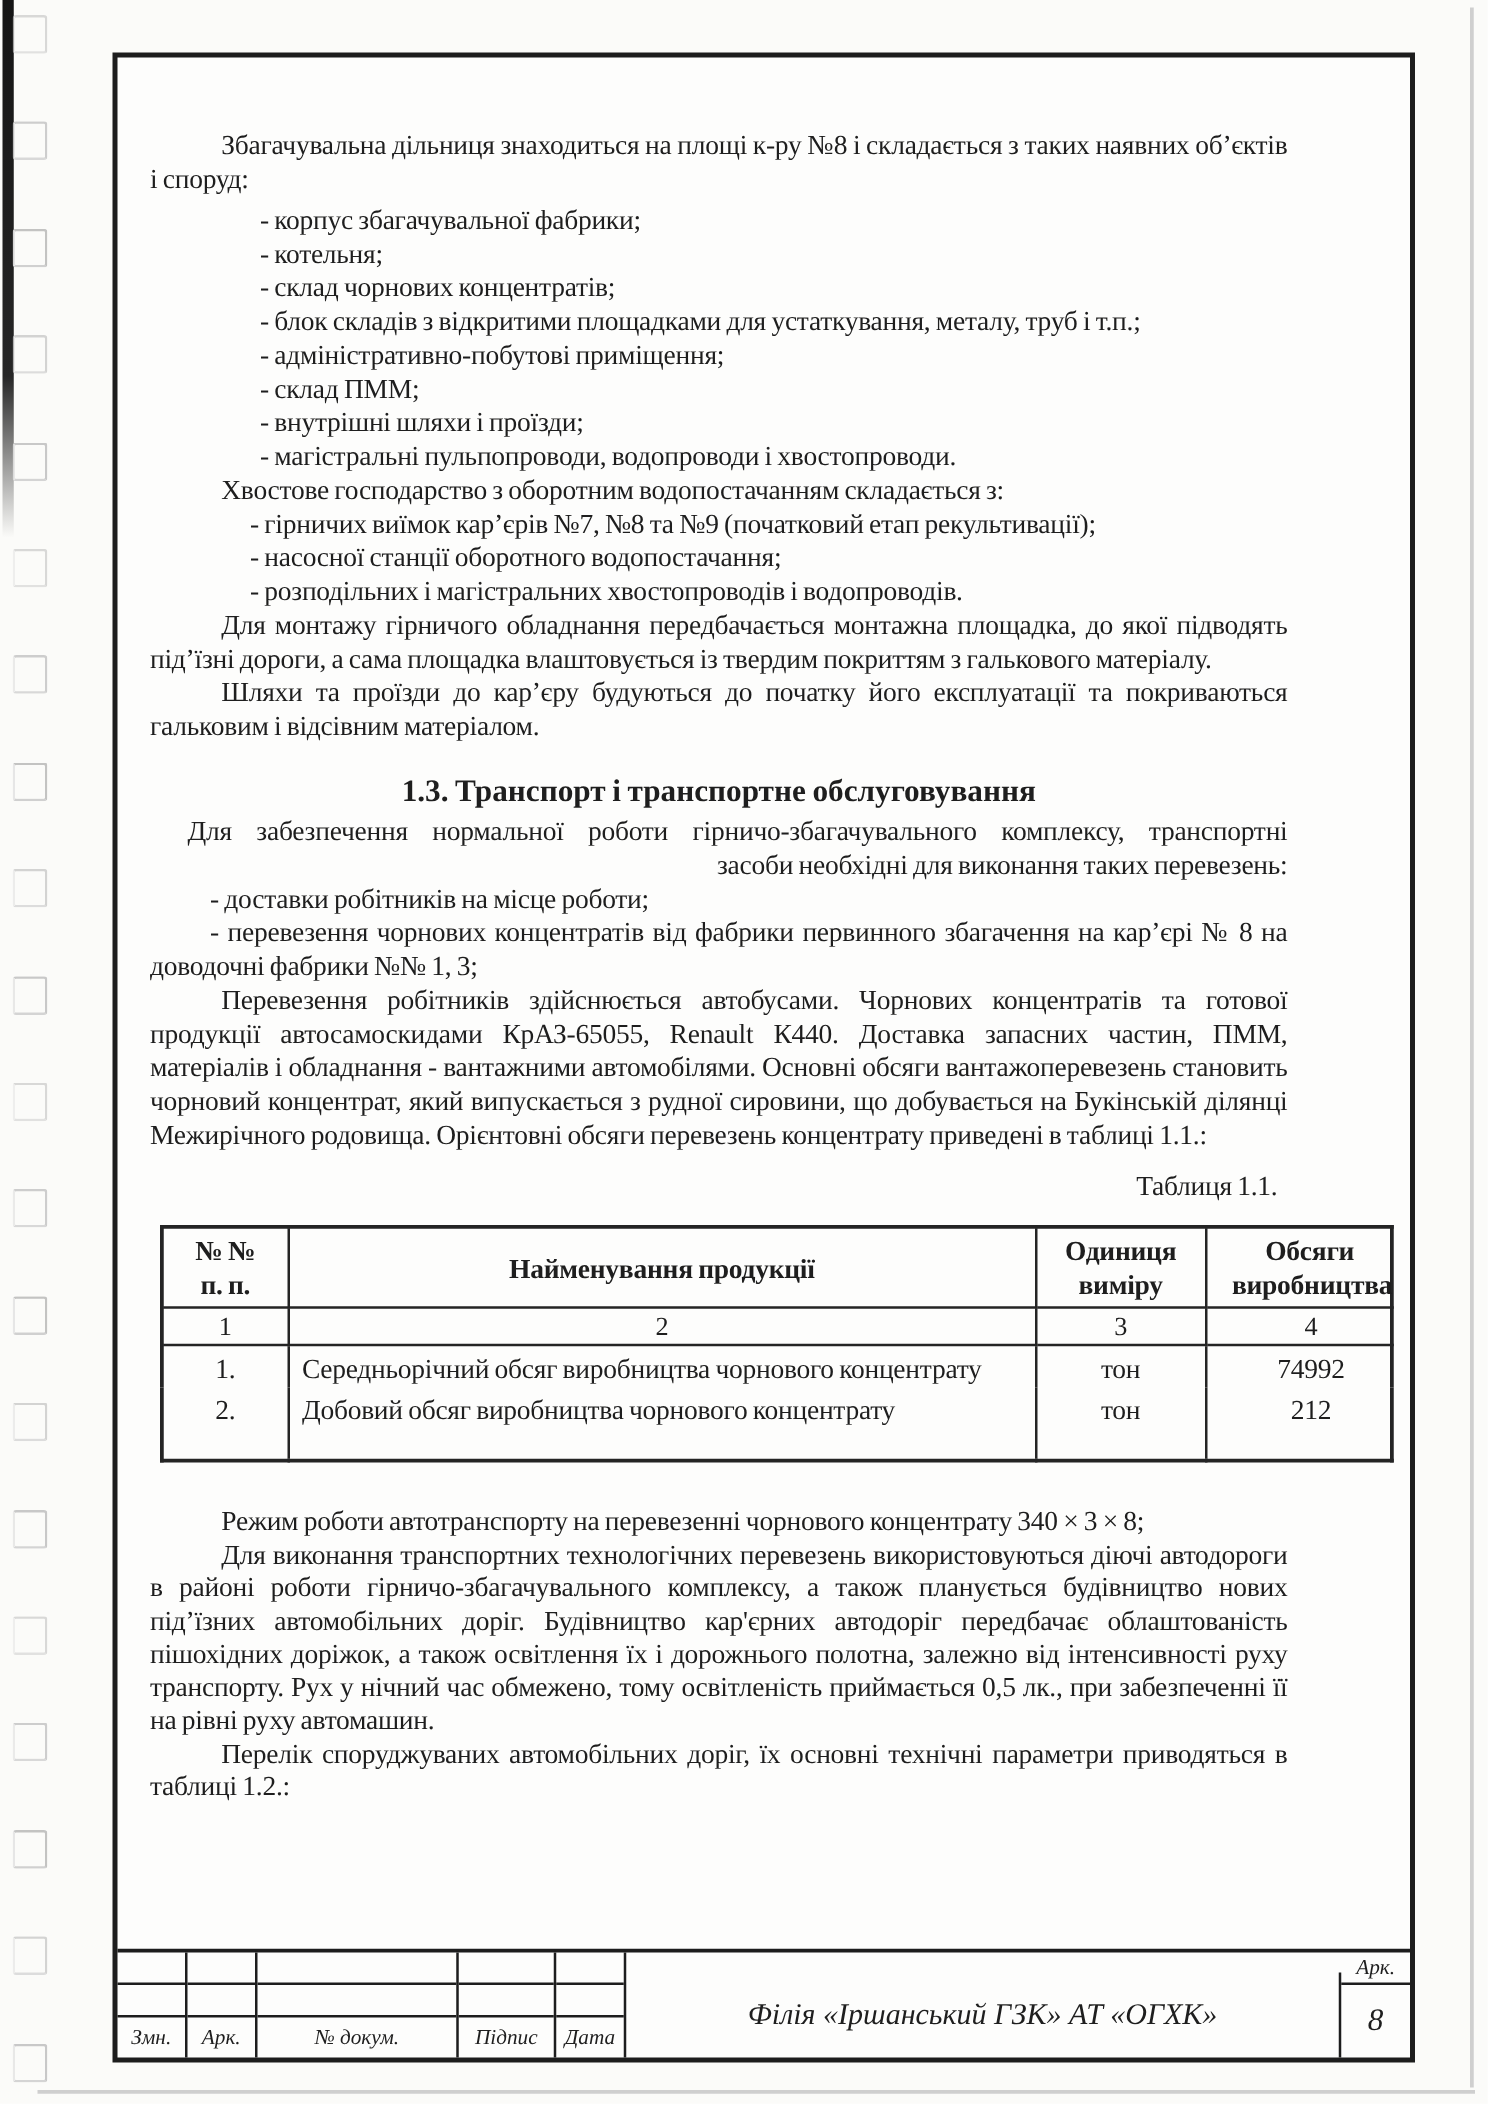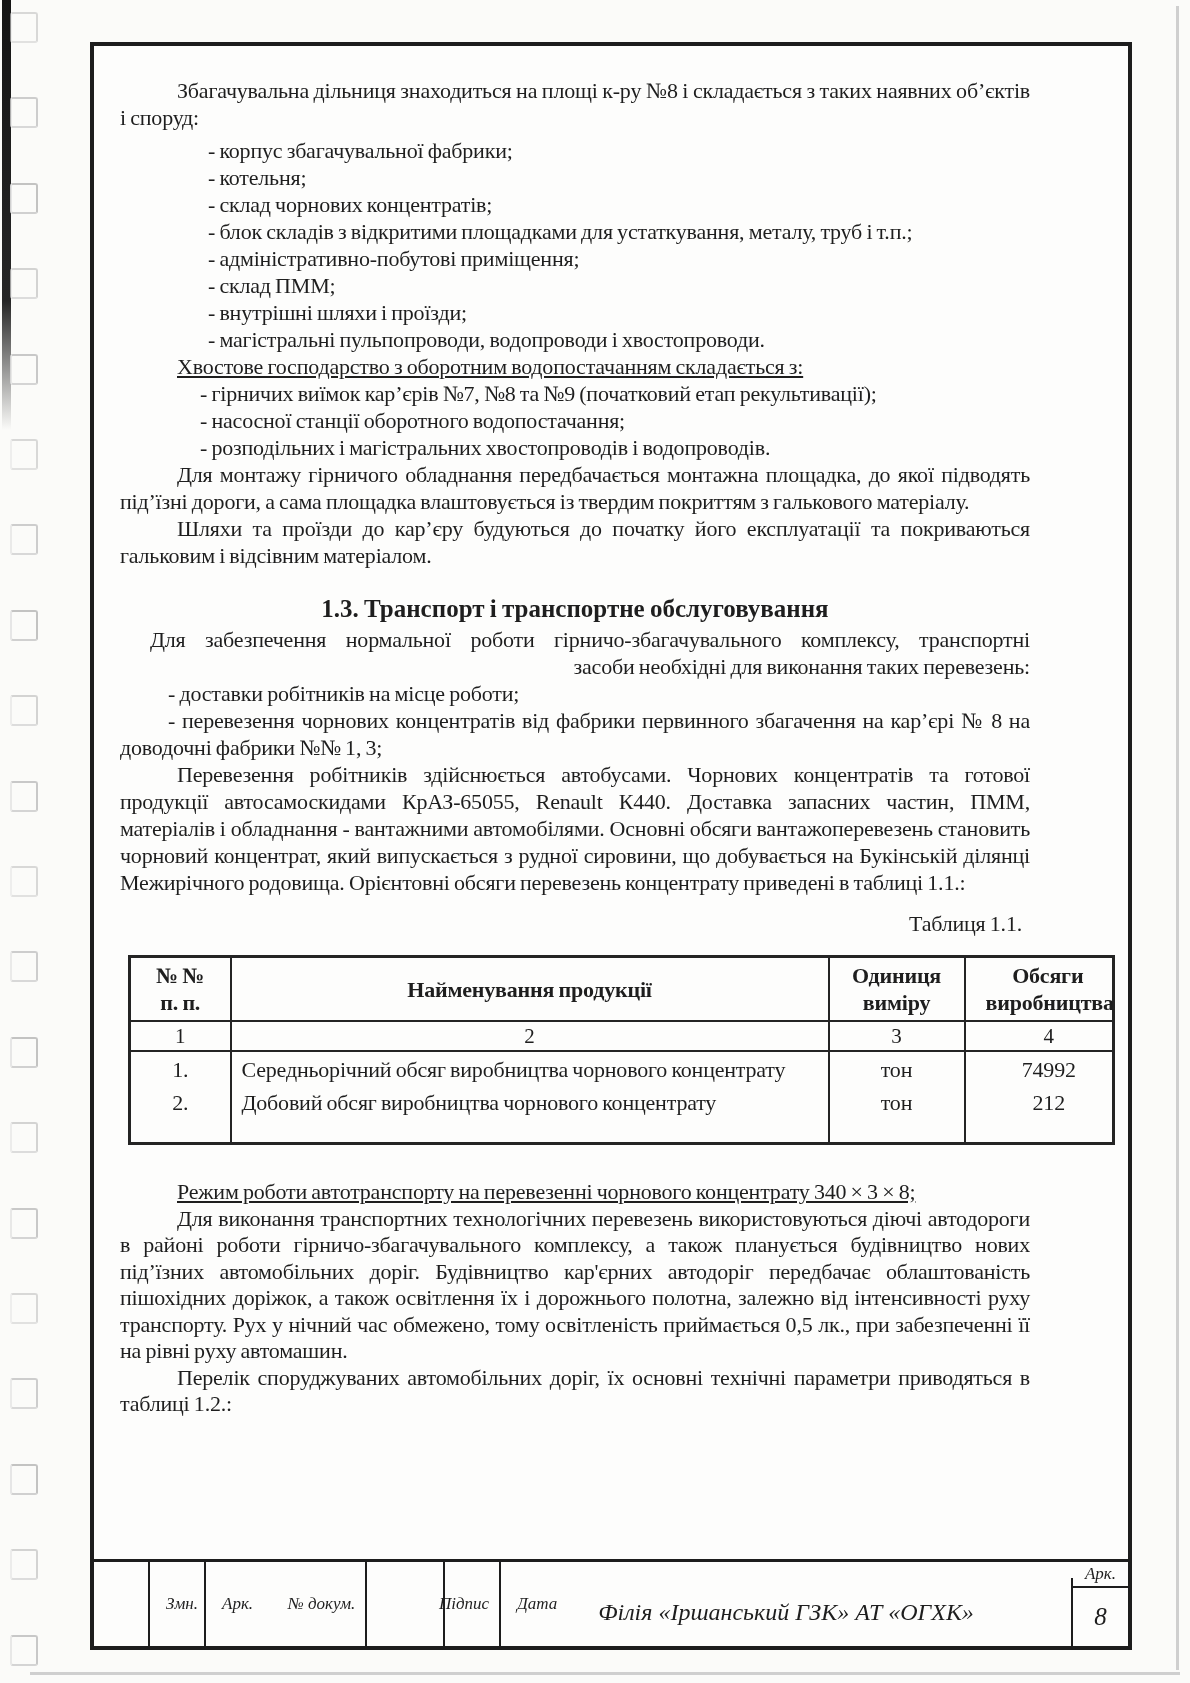--- a/index.html
+++ b/index.html
@@ -23,25 +23,25 @@
     border:2px solid #bdbdbd;border-left-color:#e4e4e4;border-bottom-color:#cccccc;
     border-radius:3px;background:transparent;
   }
   
   .frame{
     position:absolute;left:90px;top:42px;width:1042px;height:1608px;
     border:4px solid #1d1d1d;box-sizing:border-box;background:#fdfdfc;
   }
   
   .doc{
-    position:absolute;left:26px;top:31px;width:910px;
+    position:absolute;left:26px;top:56px;width:910px;
     font-size:22px;line-height:27px;letter-spacing:-0.2px;word-spacing:-1px;
   }
   .p{text-align:justify;text-indent:57px;}
-  .short{text-indent:57px;text-decoration:underline;}
+  .short{text-indent:57px;}
   .list1{margin:6px 0 0 88px;}
   .list2{margin:0 0 0 80px;}
   .h13{margin:26px 0 4px 0;text-align:center;font-weight:bold;font-size:25px;letter-spacing:0;}
   .p5l1{text-indent:30px;text-align:justify;text-align-last:justify;}
   .p5l2{text-align:right;}
   .li3{text-indent:48px;text-align:justify;}
   .tail{line-height:26.5px;}
   .p7{margin-top:34px;}
   
   .tcap{margin-top:14px;text-align:right;padding-right:8px;}
@@ -61,21 +61,21 @@
   .t11 tbody.body td{vertical-align:top;padding-top:4px;padding-bottom:2px;}
   .t11 tbody.body tr.last td{padding-bottom:26px;}
   .t11 .c-num,.t11 .c-unit,.t11 .c-val{text-align:center;}
   .t11 .c-name{text-align:left;padding-left:10px;padding-right:8px;}
   
   .tb{
     position:absolute;left:0;right:0;bottom:0;height:87px;
     border-top:3.5px solid #1d1d1d;display:flex;box-sizing:border-box;
     font-style:italic;
   }
-  .tb .col{display:flex;flex-direction:row;border-right:2.5px solid #1d1d1d;box-sizing:border-box;gap:36px;}
+  .tb .col{display:flex;flex-direction:column;border-right:2.5px solid #1d1d1d;box-sizing:border-box;}
   .tb .r{height:26px;border-bottom:2.5px solid #1d1d1d;box-sizing:border-box;}
   .tb .lbl{
     flex:1;display:flex;align-items:center;justify-content:center;
     font-size:17px;color:#1e1e1e;
   }
   .tb .c1{width:56px;}.tb .c2{width:56px;}.tb .c3{width:161px;}.tb .c4{width:78px;}.tb .c5{width:56px;}
   .tb .title{
     flex:1;border-right:2.5px solid #1d1d1d;display:flex;align-items:center;justify-content:center;
     font-size:24px;box-sizing:border-box;margin-top:16px;
   }

